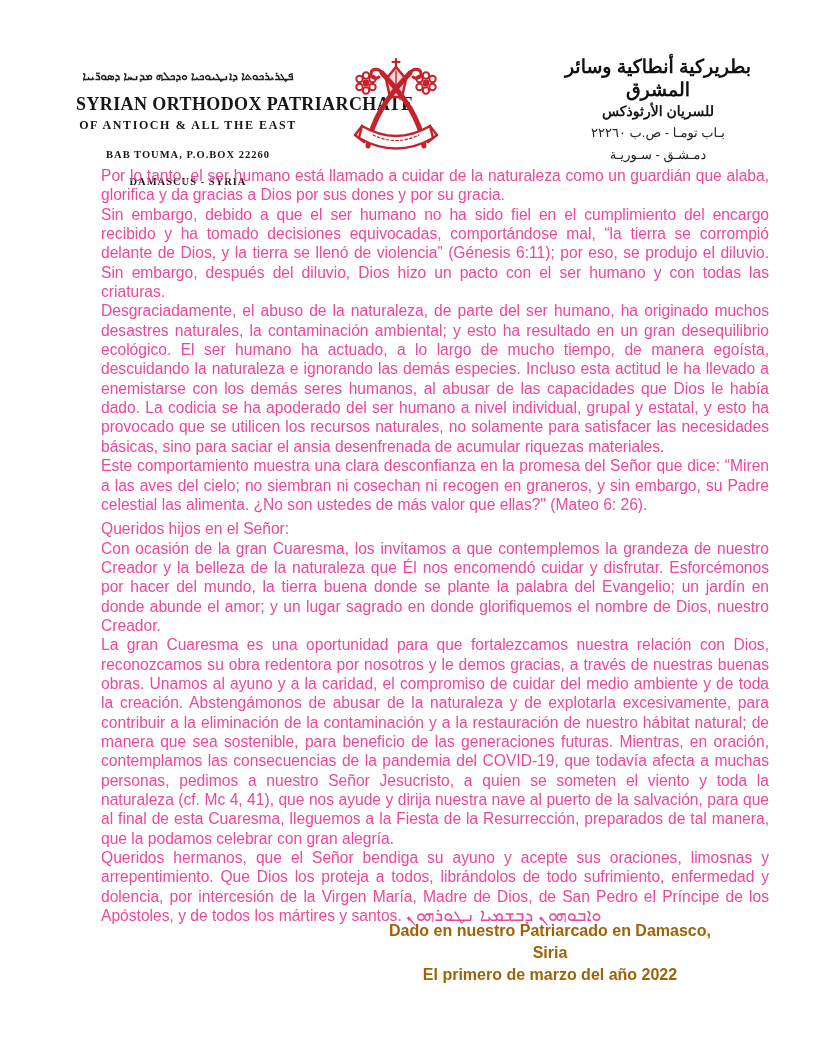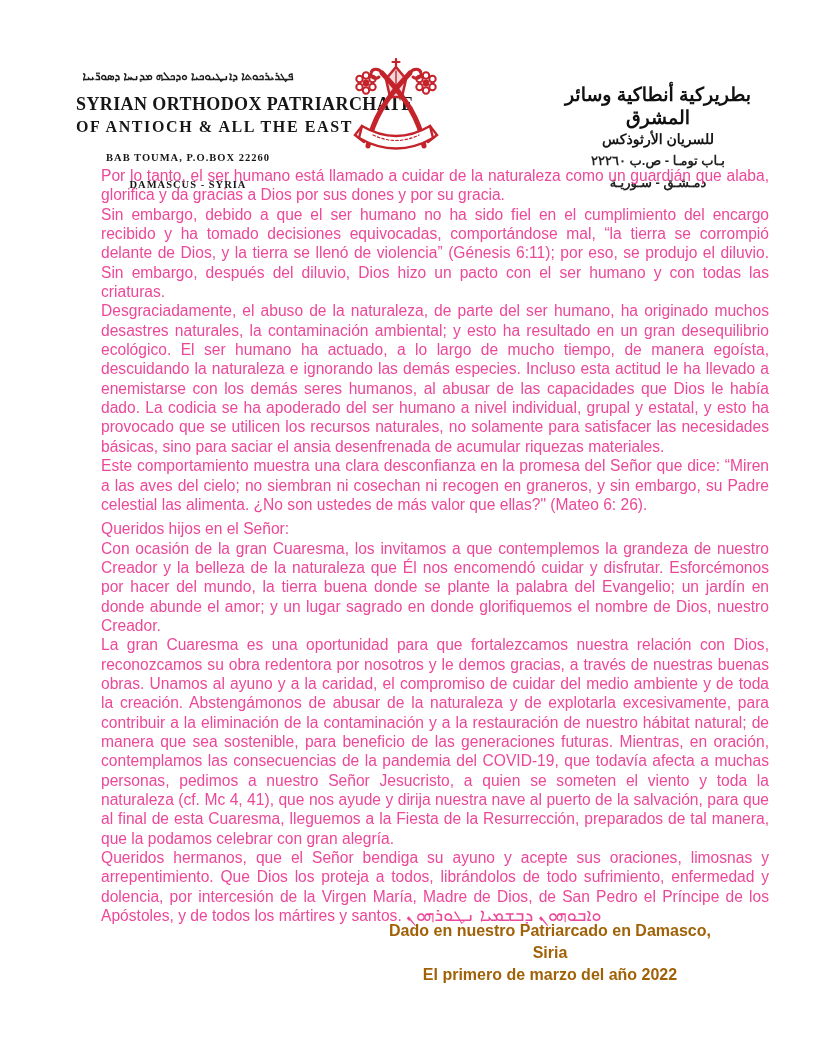--- a/index.html
+++ b/index.html
@@ -7,29 +7,29 @@
   body {
     width:816px; height:1056px; position:relative; overflow:hidden;
     font-family:"Liberation Sans", sans-serif; color:#161616;
   }
   .page { position:absolute; inset:0; background:#fff;border-radius:22px; }
 
   
   .lh-left { position:absolute; top:70px; left:76px; width:224px; text-align:center; }
   .lh-syriac { font-size:11.5px; font-weight:700; letter-spacing:1px; color:#1d1d1d; white-space:nowrap; }
   .lh-org { margin-top:11px; font-family:"Liberation Serif", serif; font-weight:700; font-size:18px; letter-spacing:.4px; white-space:nowrap; }
-  .lh-sub { margin-top:3px; font-family:"Liberation Serif", serif; font-weight:700; font-size:16px; letter-spacing:1.6px; white-space:nowrap; }
+  .lh-sub { margin-top:3px; font-family:"Liberation Serif", serif; font-weight:700; font-size:12px; letter-spacing:1.6px; white-space:nowrap; }
   .lh-addr { margin-top:16px; font-family:"Liberation Serif", serif; font-weight:700; font-size:10.5px; letter-spacing:1px; white-space:nowrap; }
 
   .crest { position:absolute; left:351px; top:58px; width:90px; height:98px; }
 
-  .lh-right { position:absolute; top:56px; left:540px; width:236px; text-align:center; direction:rtl;margin-top:28px; }
+  .lh-right { position:absolute; top:56px; left:540px; width:236px; text-align:center; direction:rtl; }
   .ar-title { font-size:19px; font-weight:700; line-height:1.2; color:#111; }
   .ar-sub { font-size:14px; font-weight:700; margin-top:1px; }
-  .ar-addr { font-size:13px; font-weight:700; margin-top:5px; line-height:1.35; color:#222; }
+  .ar-addr { font-size:13px; font-weight:400; margin-top:5px; line-height:1.35; color:#222; }
 
   
   .body-text {
     position:absolute; top:166px; left:101px; width:668px;
     font-size:15.6px; line-height:19.35px; text-align:justify;
     color:#ec4899; font-weight:500;
   }
   .body-text p { margin:0; }
   .salutation { margin-top:5px !important; text-align:left; }
   .syriac-hand { font-size:18px; letter-spacing:1px; white-space:nowrap; }

